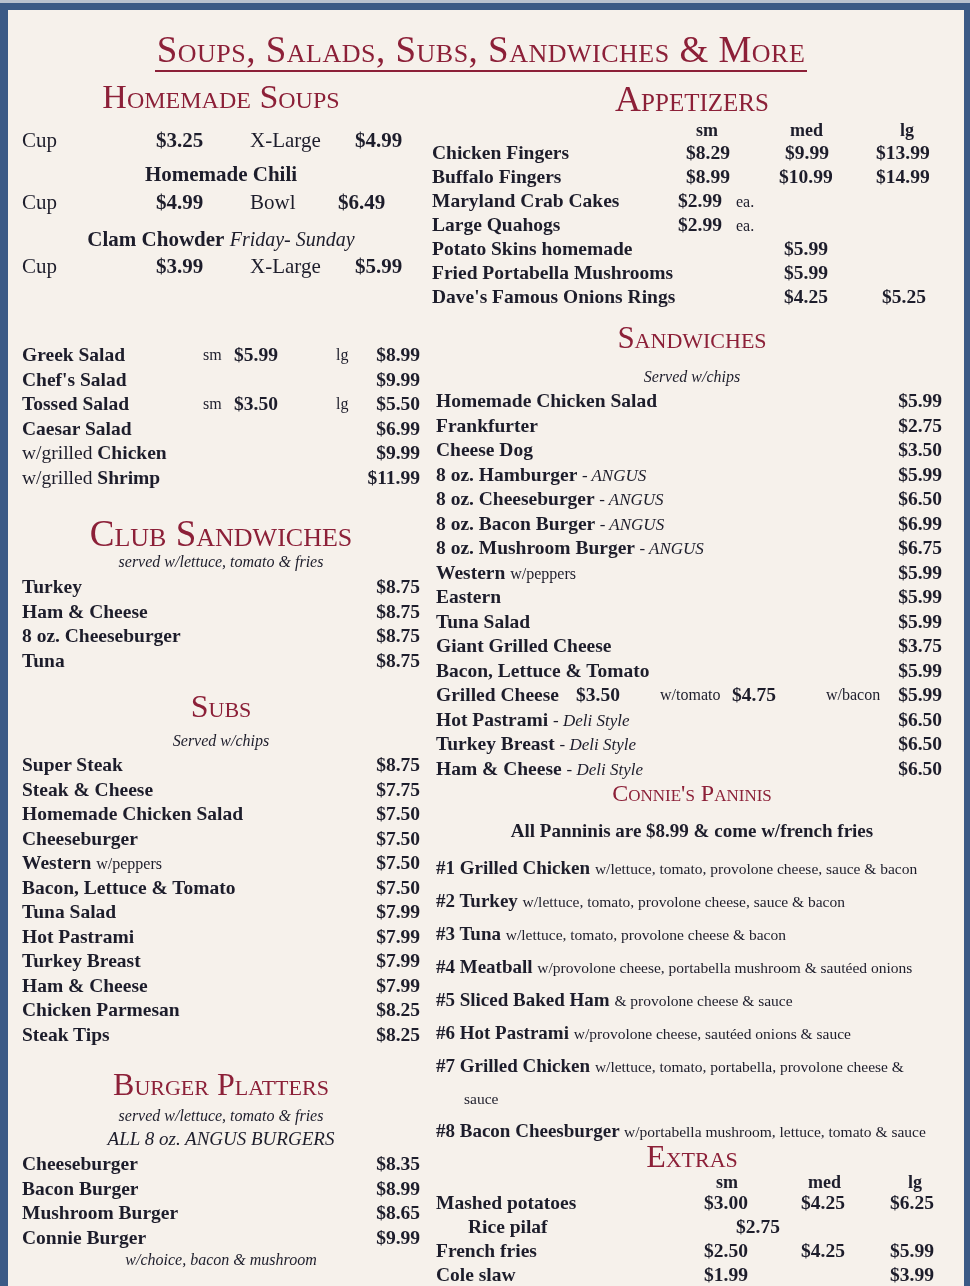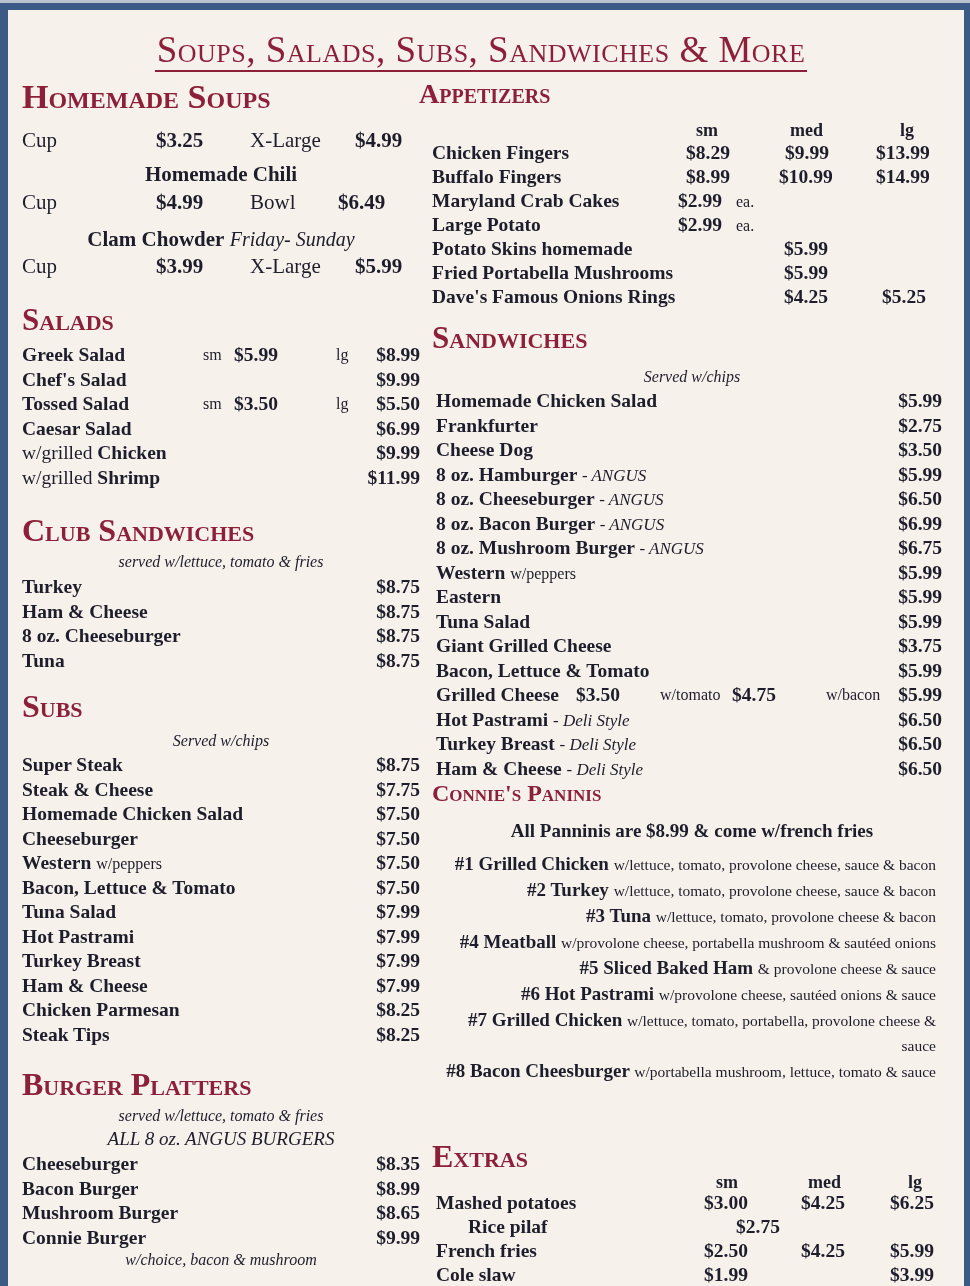--- a/index.html
+++ b/index.html
@@ -18,31 +18,31 @@
     position:absolute; left:8px; top:10px; width:956px; height:1290px;
     background:#f6f1eb;
   }
   .maroon { color:#8c2038; }
   .title {
     position:absolute; left:0; top:18px; width:946px; text-align:center;
     font-size:37px; font-variant:small-caps; letter-spacing:0.5px;
   }
   .title span { border-bottom:2px solid #8c2038; padding:0 2px; }
   .sec-head {
-    position:absolute; font-size:34px; font-variant:small-caps; text-align:left;font-weight:bold;
+    position:absolute; font-size:34px; font-variant:small-caps; text-align:center;
   }
   .col { position:absolute; }
   .row { position:relative; height:24.5px; font-size:19.5px; white-space:nowrap; }
   .b { font-weight:bold; }
   .reg { font-weight:normal; }
   .small { font-size:16px; font-weight:normal; }
   .ital { font-style:italic; font-weight:normal; }
   .abs { position:absolute; top:0; }
   .sub { font-style:italic; font-size:16px; text-align:center; }
-  .panini { font-size:19px; line-height:24px; padding-left:28px; text-indent:-28px;text-align:right; }
+  .panini { font-size:19px; line-height:31px; padding-left:28px; text-indent:-28px; }
   .panini .desc { font-size:15.5px; font-weight:normal; }
   .panini-row { margin-bottom:1px; }
 </style>
 </head>
 <body>
 
 <div class="frame">
   <div class="frame-inner-top"></div>
   <div class="page">
 
@@ -69,21 +69,20 @@
         <span class="ital" style="font-size:20px;">Friday- Sunday</span>
       </div>
       <div class="row" style="height:30px;font-size:21px;">
         <span class="abs reg" style="left:0">Cup</span>
         <span class="abs b" style="left:134px">$3.99</span>
         <span class="abs reg" style="left:228px">X-Large</span>
         <span class="abs b" style="left:333px">$5.99</span>
       </div>
     </div>
 
-    <div class="sec-head maroon" style="left:14px;top:292px;width:398px;font-size:31px;">Salads</div>
     <div class="col" style="left:14px;top:334px;width:398px;">
       <div class="row b">
         <span>Greek Salad</span>
         <span class="abs small" style="left:181px;top:2px">sm</span>
         <span class="abs" style="left:212px">$5.99</span>
         <span class="abs small" style="left:314px;top:2px">lg</span>
         <span class="abs" style="right:0">$8.99</span>
       </div>
       <div class="row b">
         <span>Chef's Salad</span>
@@ -103,21 +102,21 @@
       <div class="row b">
         <span class="reg">w/grilled</span> <span>Chicken</span>
         <span class="abs" style="right:0">$9.99</span>
       </div>
       <div class="row b">
         <span class="reg">w/grilled</span> <span>Shrimp</span>
         <span class="abs" style="right:0">$11.99</span>
       </div>
     </div>
 
-    <div class="sec-head maroon" style="left:14px;top:502px;width:398px;font-size:32px;">Club Sandwiches</div>
+    <div class="sec-head maroon" style="left:14px;top:502px;width:398px;font-size:37px;">Club Sandwiches</div>
     <div class="sub" style="position:absolute;left:14px;top:543px;width:398px;">served w/lettuce, tomato &amp; fries</div>
     <div class="col" style="left:14px;top:566px;width:398px;">
       <div class="row b"><span>Turkey</span><span class="abs" style="right:0">$8.75</span></div>
       <div class="row b"><span>Ham &amp; Cheese</span><span class="abs" style="right:0">$8.75</span></div>
       <div class="row b"><span>8 oz. Cheeseburger</span><span class="abs" style="right:0">$8.75</span></div>
       <div class="row b"><span>Tuna</span><span class="abs" style="right:0">$8.75</span></div>
     </div>
 
     <div class="sec-head maroon" style="left:14px;top:678px;width:398px;font-size:32px;">Subs</div>
     <div class="sub" style="position:absolute;left:14px;top:722px;width:398px;">Served w/chips</div>
@@ -140,31 +139,31 @@
     <div class="sub" style="position:absolute;left:14px;top:1097px;width:398px;">served w/lettuce, tomato &amp; fries</div>
     <div style="position:absolute;left:14px;top:1118px;width:398px;text-align:center;font-style:italic;font-size:19px;">ALL 8 oz. ANGUS BURGERS</div>
     <div class="col" style="left:14px;top:1143px;width:398px;">
       <div class="row b"><span>Cheeseburger</span><span class="abs" style="right:0">$8.35</span></div>
       <div class="row b"><span>Bacon Burger</span><span class="abs" style="right:0">$8.99</span></div>
       <div class="row b"><span>Mushroom Burger</span><span class="abs" style="right:0">$8.65</span></div>
       <div class="row b"><span>Connie Burger</span><span class="abs" style="right:0">$9.99</span></div>
       <div class="sub" style="width:398px;">w/choice, bacon &amp; mushroom</div>
     </div>
 
-    <div class="sec-head maroon" style="left:411px;top:68px;width:520px;font-size:28px;">Appetizers</div>
+    <div class="sec-head maroon" style="left:424px;top:68px;width:520px;font-size:36px;">Appetizers</div>
     <div class="col" style="left:424px;top:110px;width:512px;">
       <div class="row b" style="height:22px;font-size:18px;">
         <span class="abs" style="left:264px">sm</span>
         <span class="abs" style="left:358px">med</span>
         <span class="abs" style="left:468px">lg</span>
       </div>
       <div class="row b" style="height:24px;"><span>Chicken Fingers</span><span class="abs" style="left:254px">$8.29</span><span class="abs" style="left:353px">$9.99</span><span class="abs" style="left:444px">$13.99</span></div>
       <div class="row b" style="height:24px;"><span>Buffalo Fingers</span><span class="abs" style="left:254px">$8.99</span><span class="abs" style="left:347px">$10.99</span><span class="abs" style="left:444px">$14.99</span></div>
       <div class="row b" style="height:24px;"><span>Maryland Crab Cakes</span><span class="abs" style="left:246px">$2.99</span><span class="abs small" style="left:304px;top:3px">ea.</span></div>
-      <div class="row b" style="height:24px;"><span>Large Potato</span><span class="abs" style="left:246px">$2.99</span><span class="abs small" style="left:304px;top:3px">ea.</span></div>
+      <div class="row b" style="height:24px;"><span>Large Quahogs</span><span class="abs" style="left:246px">$2.99</span><span class="abs small" style="left:304px;top:3px">ea.</span></div>
       <div class="row b" style="height:24px;"><span>Potato Skins homemade</span><span class="abs" style="left:352px">$5.99</span></div>
       <div class="row b" style="height:24px;"><span>Fried Portabella Mushrooms</span><span class="abs" style="left:352px">$5.99</span></div>
       <div class="row b" style="height:24px;"><span>Dave's Famous Onions Rings</span><span class="abs" style="left:352px">$4.25</span><span class="abs" style="left:450px">$5.25</span></div>
     </div>
 
     <div class="sec-head maroon" style="left:424px;top:310px;width:520px;font-size:31px;">Sandwiches</div>
     <div class="sub" style="position:absolute;left:424px;top:358px;width:520px;">Served w/chips</div>
     <div class="col" style="left:428px;top:380px;width:506px;">
       <div class="row b"><span>Homemade Chicken Salad</span><span class="abs" style="right:0">$5.99</span></div>
       <div class="row b"><span>Frankfurter</span><span class="abs" style="right:0">$2.75</span></div>

